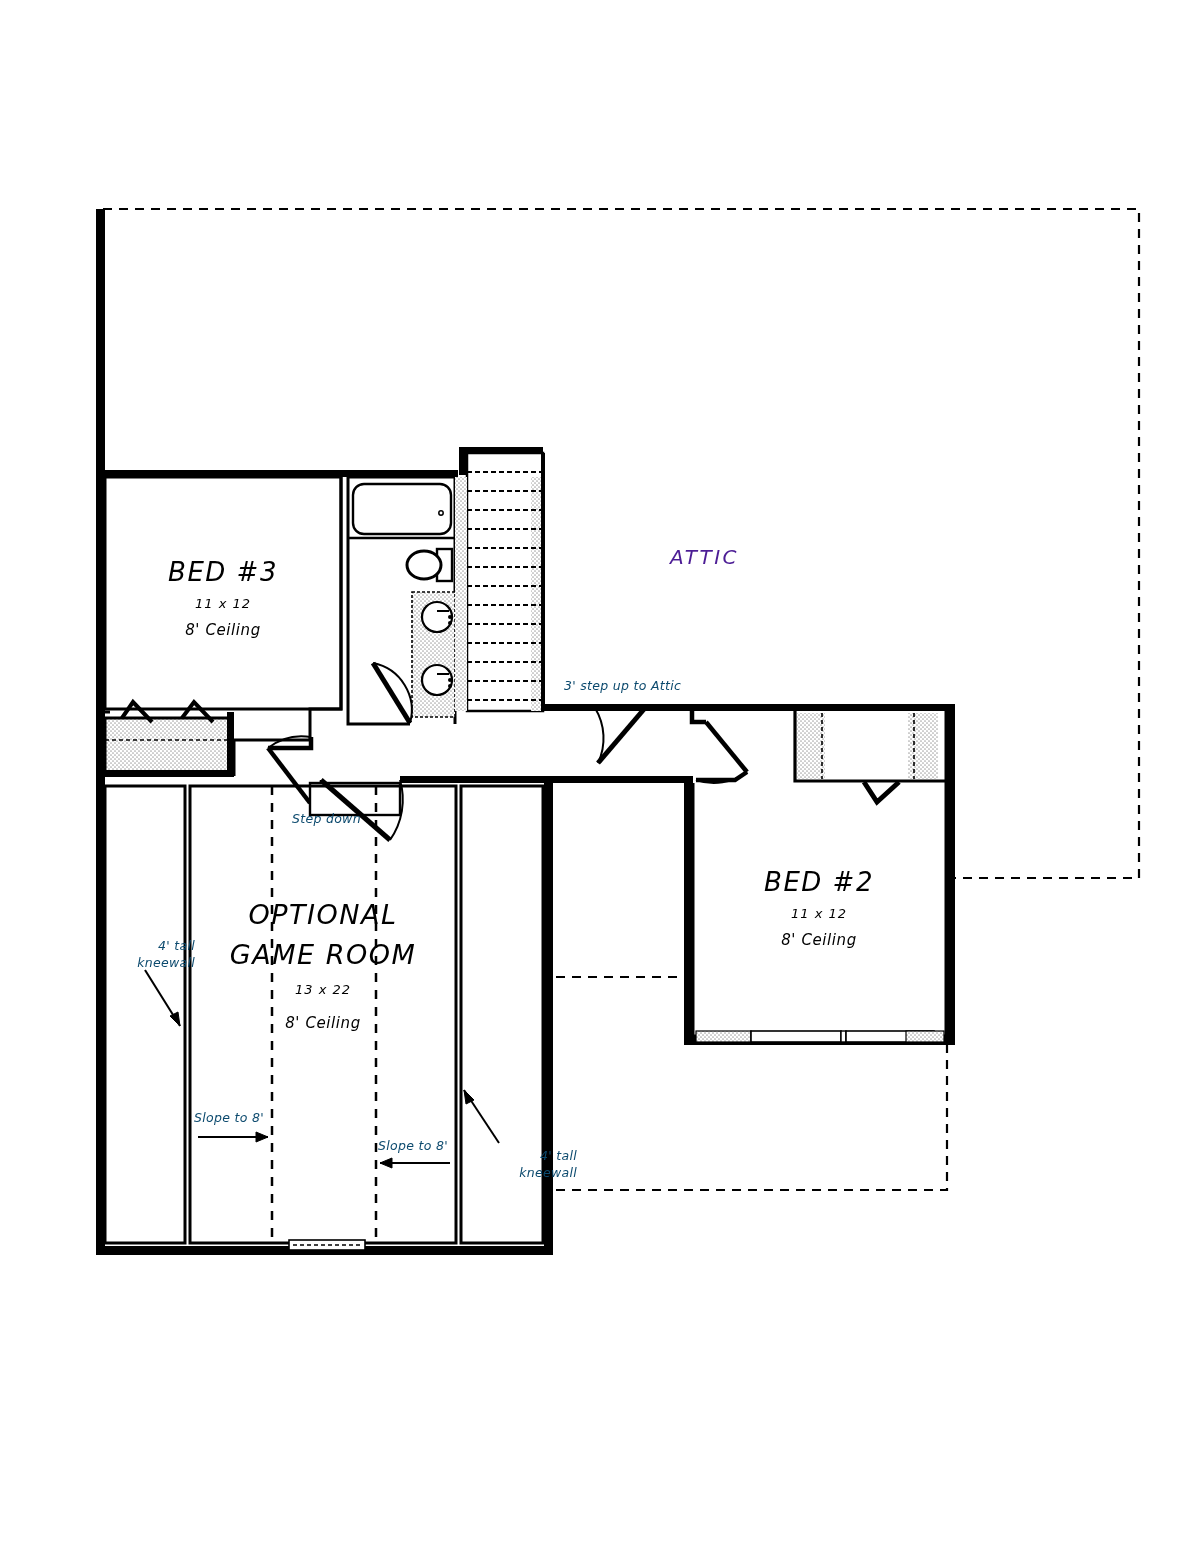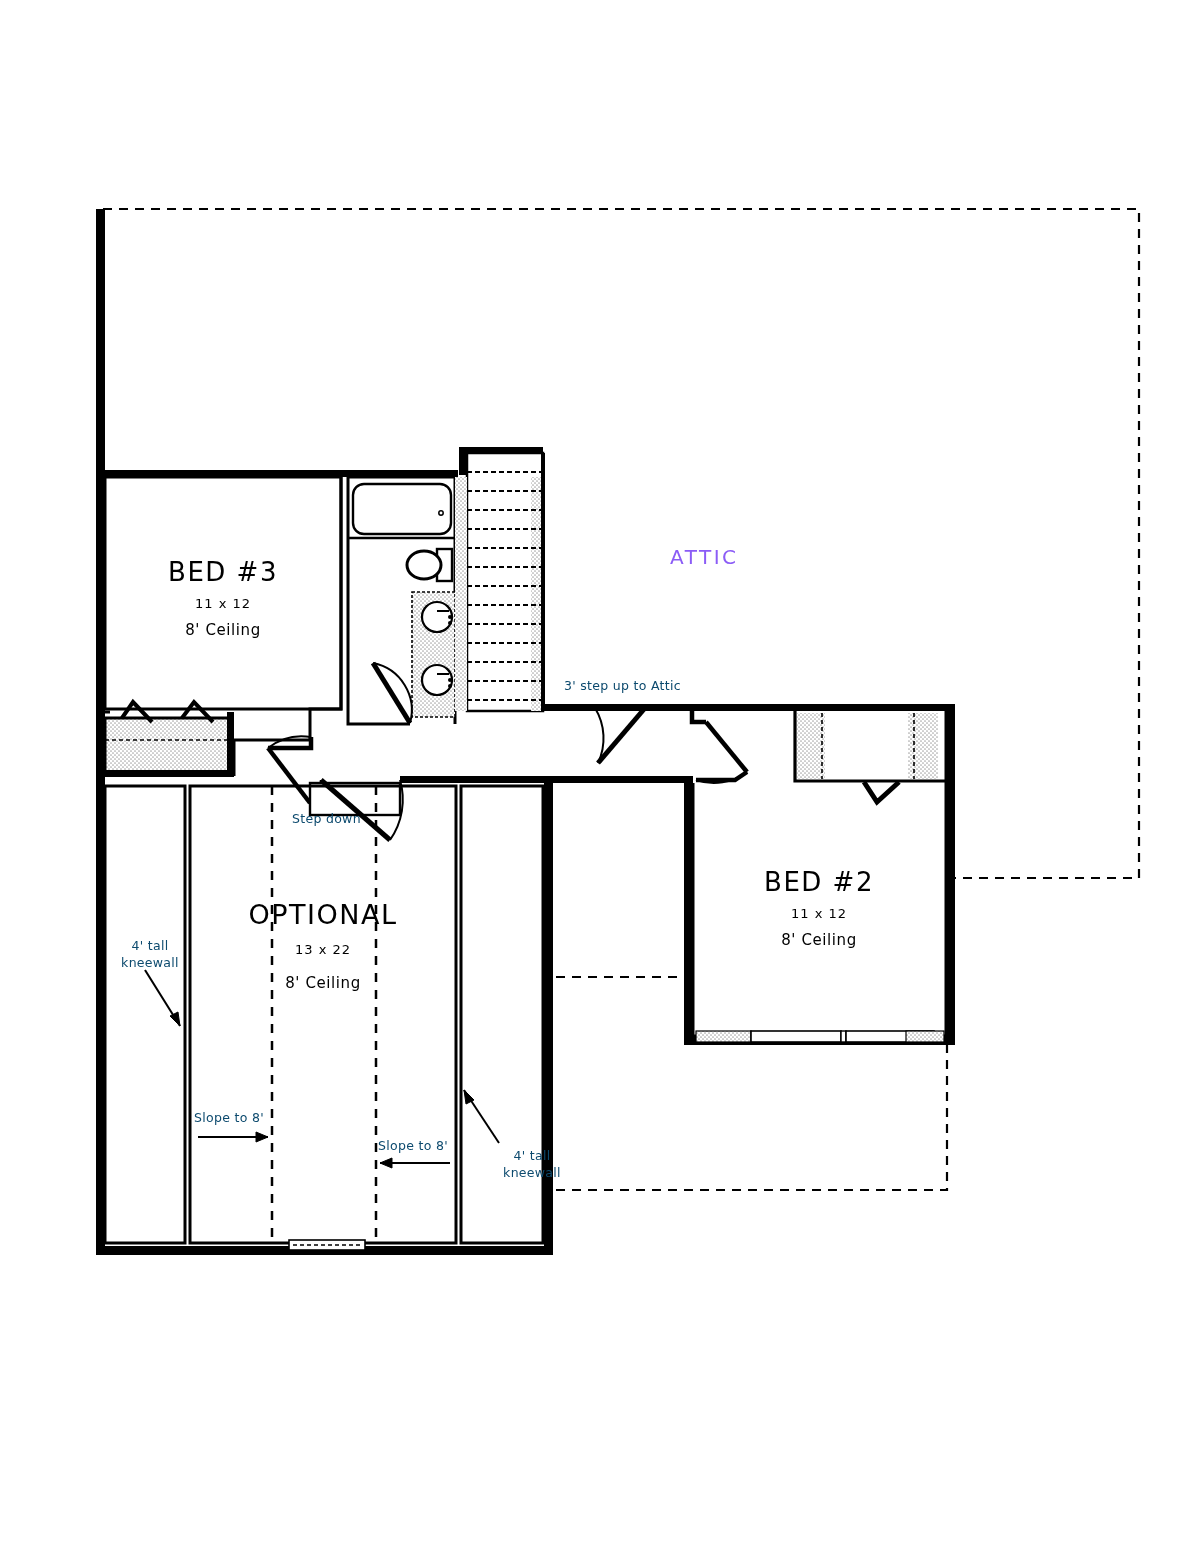--- a/index.html
+++ b/index.html
@@ -12,20 +12,21 @@
     height: 1548px;
     font-family: "DejaVu Sans", sans-serif;
     position: relative;
     overflow: hidden;
   }
   #plan-root {
     position: absolute;
     left: 0; top: 0;
     width: 1028px;
     height: 1548px;
+    font-style: italic;
   }
   svg.plan-svg {
     display: block;
     width: 1200px;
     height: 1548px;
   }
   .plan-title {
     position: absolute;
     left: 0;
     top: 1296px;
@@ -61,32 +62,32 @@
   }
   .rl-ceil {
     font-size: 15px;
     letter-spacing: 0.6px;
     margin-top: 9px;
   }
   .attic-label {
     position: absolute;
     font-size: 20px;
     letter-spacing: 2.5px;
-    color: #8b5cf6;
+    color: #4c1d95;
     white-space: nowrap;
   }
   .note {
     position: absolute;
     font-size: 12.5px;
     color: #0c4a6e;
     white-space: nowrap;
     letter-spacing: 0.3px;
     line-height: 1.35;
   }
-  .note-c { text-align: center; }
+  .note-c { text-align: right; }
 </style>
 </head>
 <body>
 
 <div id="plan-root">
 
   <svg class="plan-svg" viewBox="0 0 1200 1548">
     <defs>
       <pattern id="dotfill" width="4" height="4" patternUnits="userSpaceOnUse">
         <rect width="4" height="4" fill="#ffffff"></rect>
@@ -316,20 +317,21 @@
   </div>
 
   <div class="roomlabel" style="left:724px; top:866px; width:190px;">
     <div class="rl-name">BED #2</div>
     <div class="rl-dim">11 x 12</div>
     <div class="rl-ceil">8' Ceiling</div>
   </div>
 
   <div class="roomlabel" style="left:198px; top:898px; width:250px;">
     <div class="rl-name-lg">OPTIONAL</div>
+    <div class="rl-name-lg" style="margin-top:6px;">GAME ROOM</div>
     <div class="rl-dim" style="margin-top:10px;">13 x 22</div>
     <div class="rl-ceil" style="margin-top:16px;">8' Ceiling</div>
   </div>
 
   <div class="attic-label" style="left:670px; top:545px;">ATTIC</div>
 
   <div class="note" style="left:564px; top:678px;">3' step up to Attic</div>
 
   <div class="note" style="left:292px; top:811px;">Step down</div>
 

